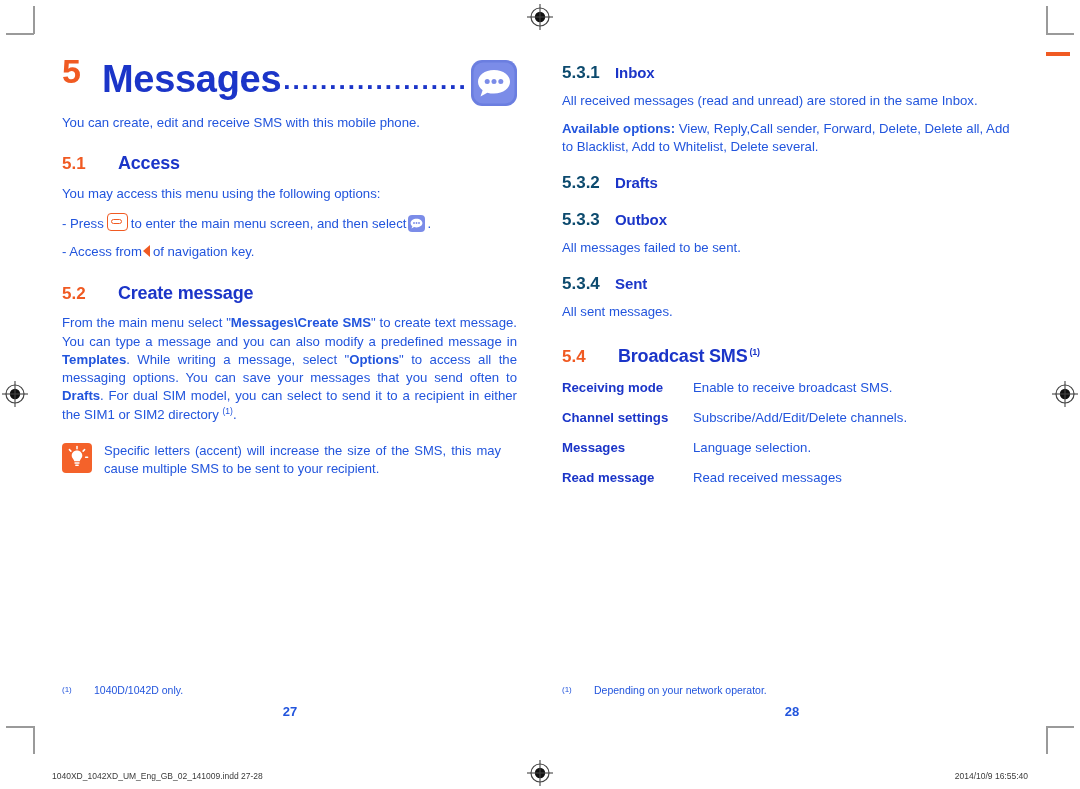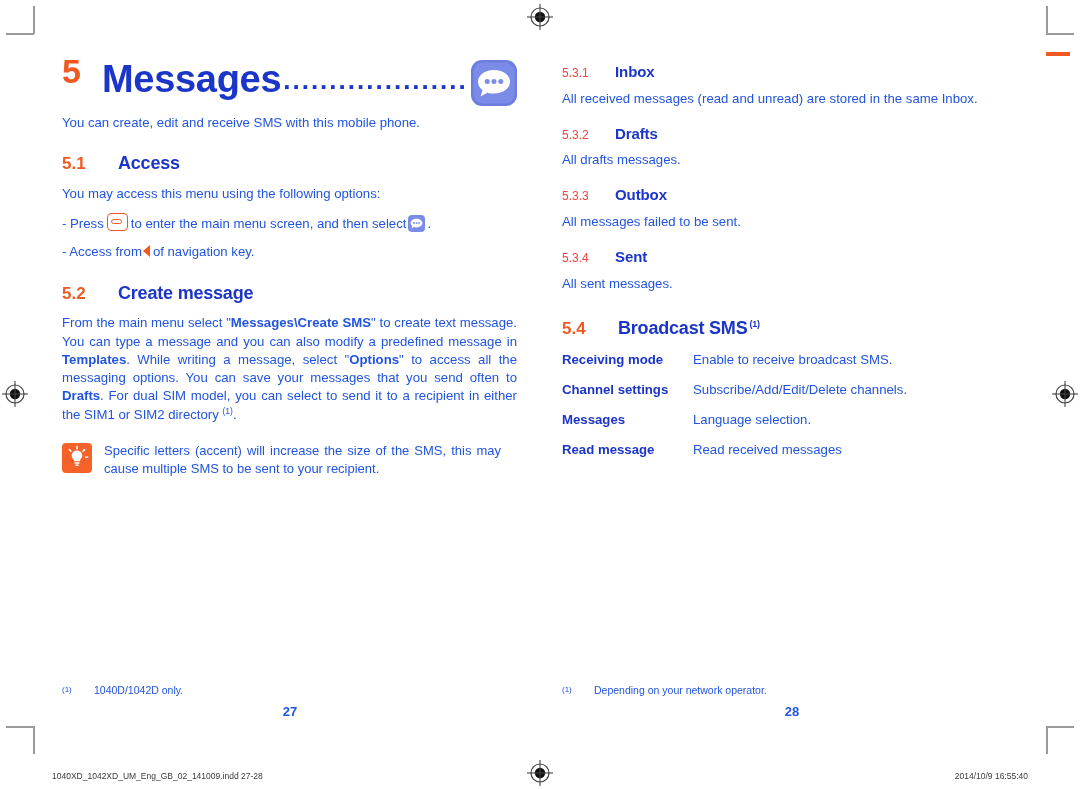--- a/index.html
+++ b/index.html
@@ -80,21 +80,21 @@
   .h2 .txt {
     color: #1b35c8; font-size: 18px; font-weight: bold;
     letter-spacing: -0.2px;
   }
   .h3 {
     margin: 18px 0 9px 0;
     display: flex; align-items: baseline;
     line-height: 1.1;
   }
   .h3 .num {
-    color: #ef4444; font-size: 12px; font-weight: normal;
+    color: #0c4a6e; font-size: 17px; font-weight: bold;
     width: 53px; flex: none;
   }
   .h3 .txt {
     color: #1b35c8; font-size: 15px; font-weight: bold;
     letter-spacing: -0.1px;
   }
   .sup {
     font-size: 9px; vertical-align: super;
     color: #1b35c8; font-weight: bold;
     margin-left: 2px;
@@ -342,26 +342,26 @@
   </div>
 
   <div class="col col-right">
 
 
     <div class="h3">
       <span class="num">5.3.1</span>
       <span class="txt">Inbox</span>
     </div>
     <p class="body">All received messages (read and unread) are stored in the same Inbox.</p>
+    <p class="body"><b>Available options:</b><span> View, Reply,Call sender, Forward, Delete, Delete all, Add to Blacklist, Add to Whitelist, Delete several.</span></p>
 
     <div class="h3">
       <span class="num">5.3.2</span>
       <span class="txt">Drafts</span>
     </div>
-    <p class="body">All drafts messages.</p>
 
     <div class="h3">
       <span class="num">5.3.3</span>
       <span class="txt">Outbox</span>
     </div>
     <p class="body">All messages failed to be sent.</p>
 
     <div class="h3">
       <span class="num">5.3.4</span>
       <span class="txt">Sent</span>

